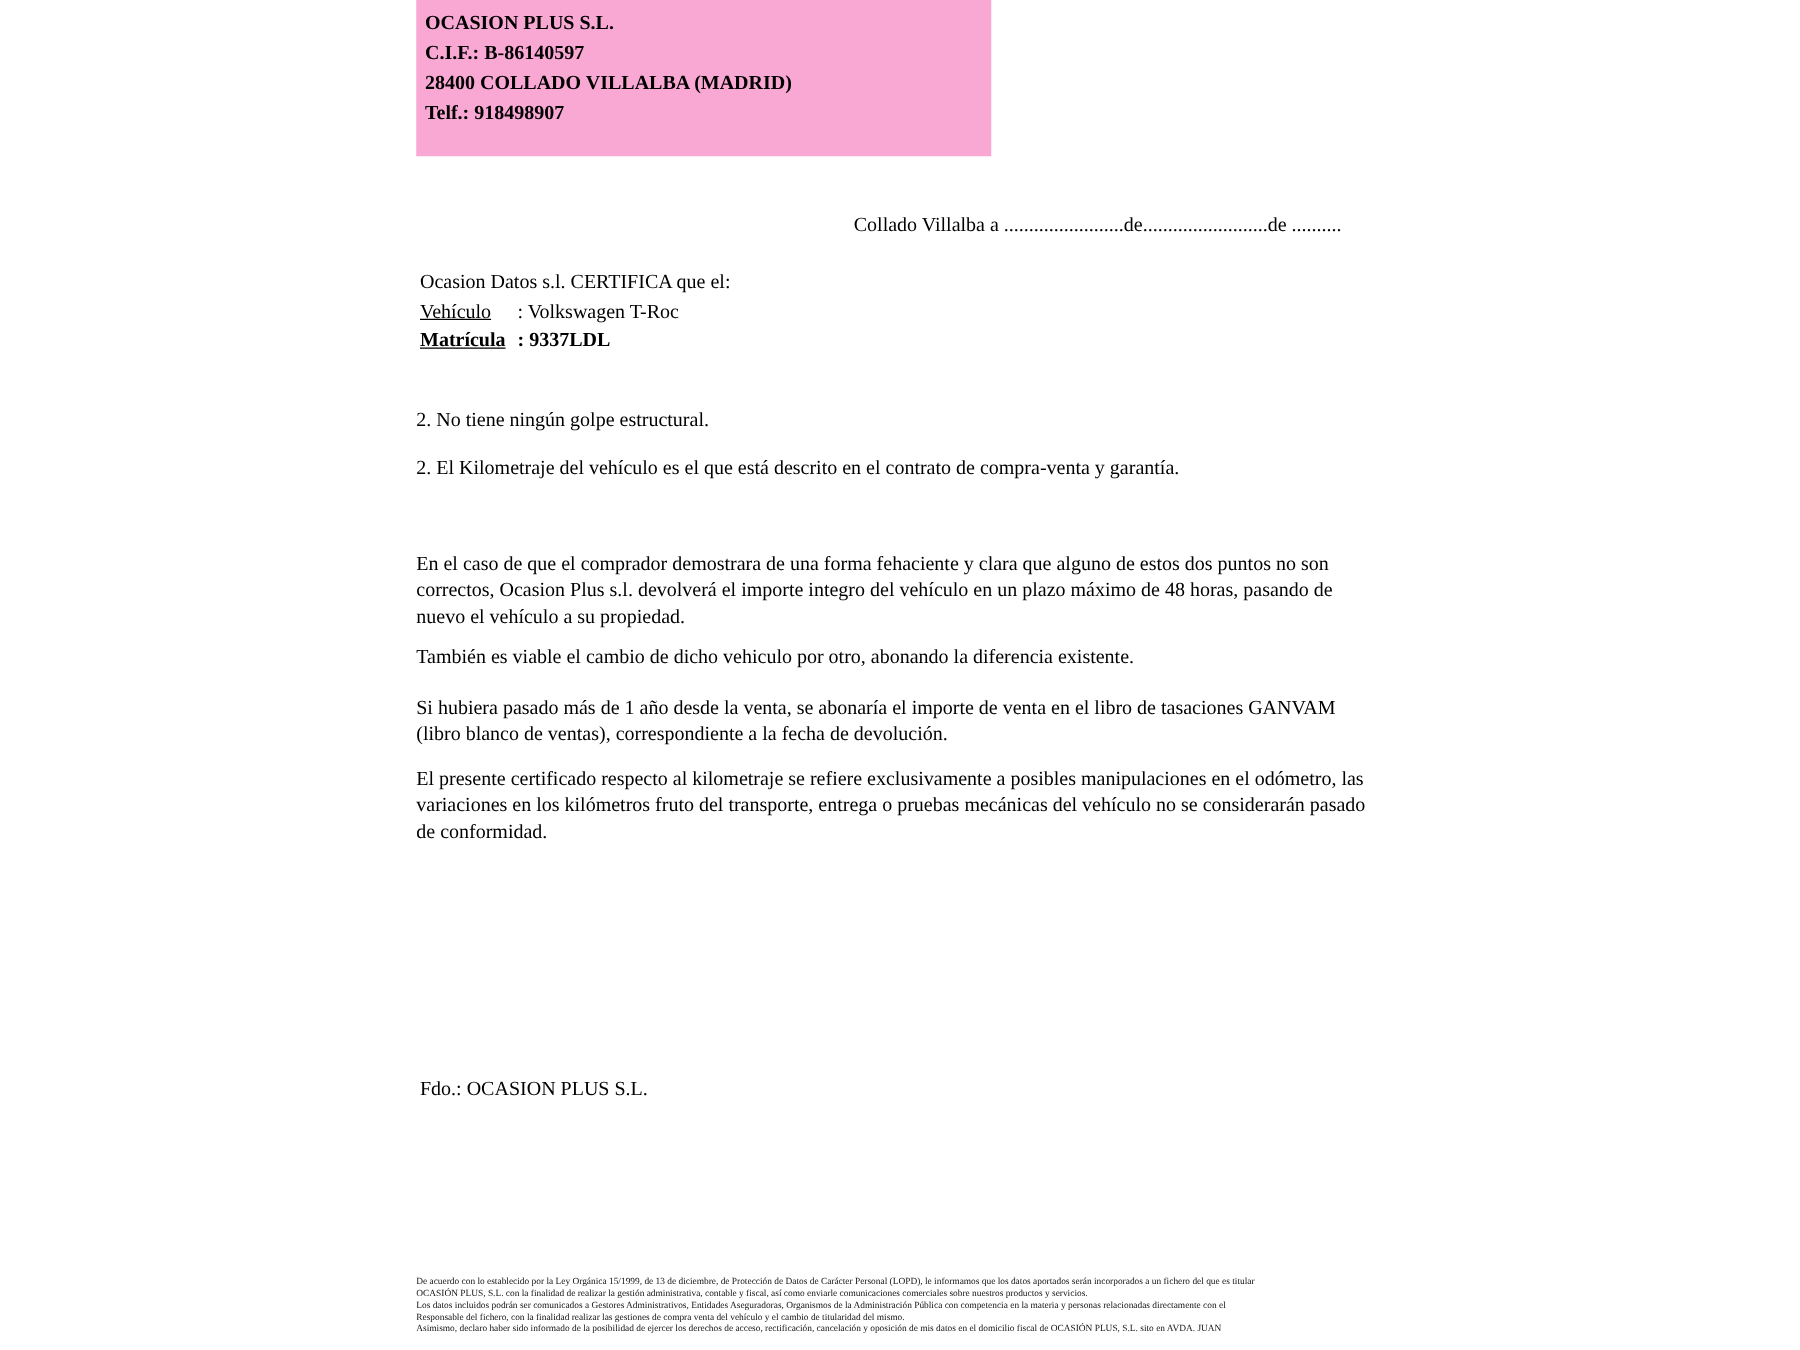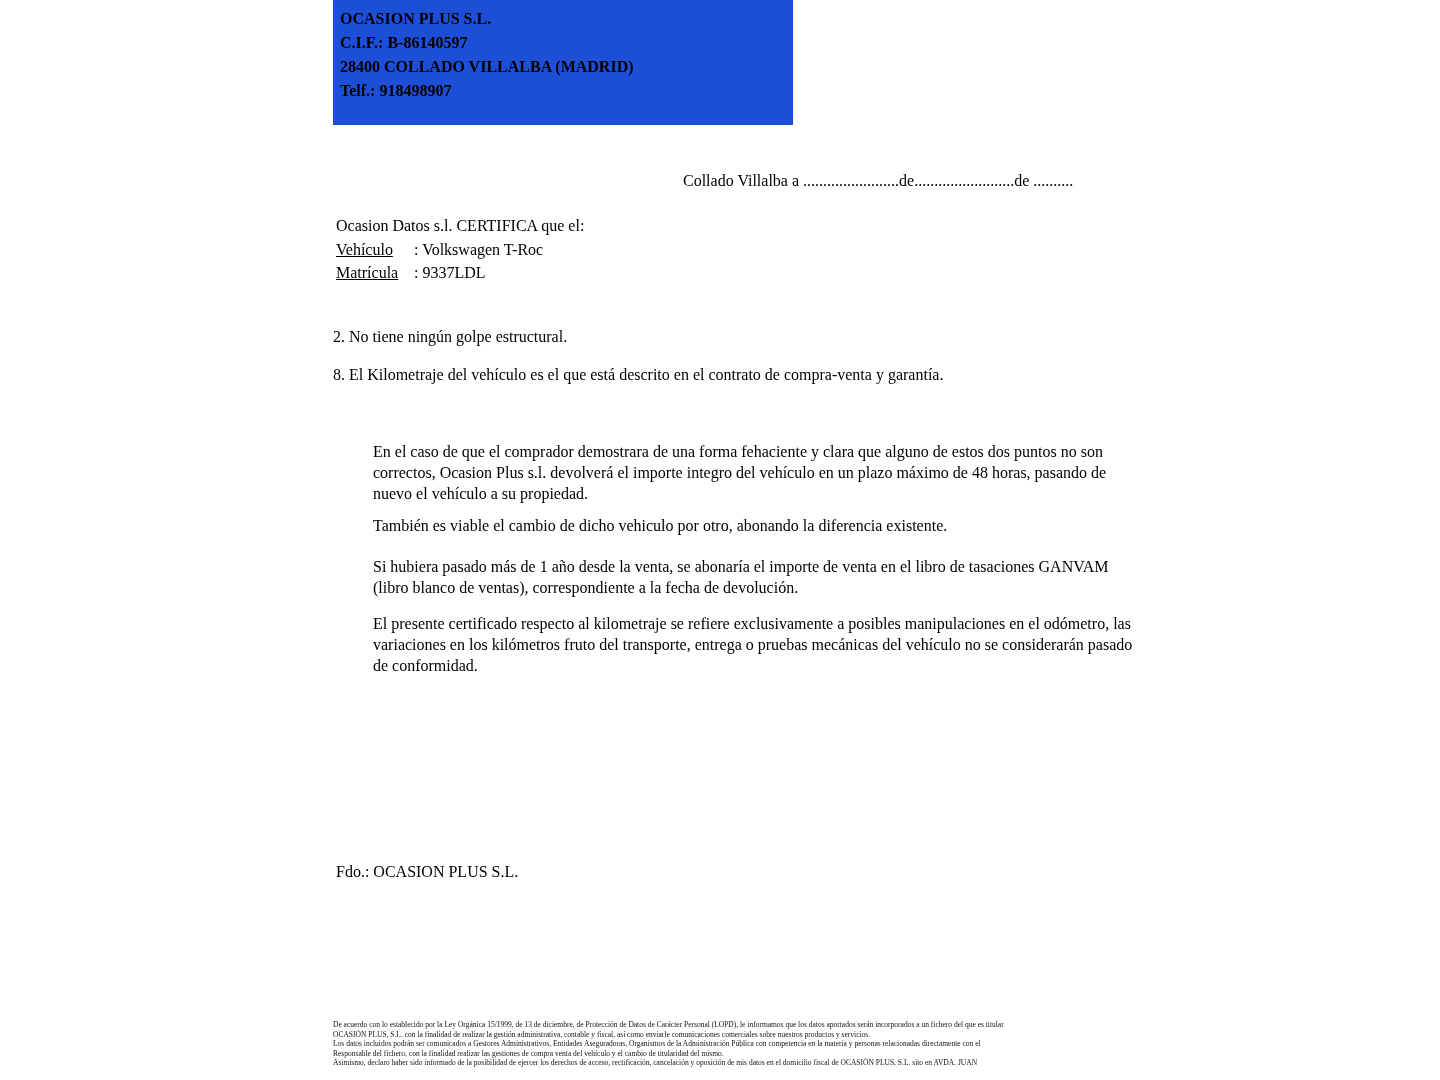--- a/index.html
+++ b/index.html
@@ -15,21 +15,21 @@
     font-family: "Liberation Serif", serif;
     color: #000000;
     overflow: hidden;
   }
   .header-box {
     position: absolute;
     left: 333px;
     top: 0px;
     width: 460px;
     height: 125px;
-    background: #1d4ed8;
+    background: #f9a8d4;
     box-sizing: border-box;
     padding: 7px 6px 0 7px;
     font-weight: bold;
     font-size: 16px;
     line-height: 24px;
   }
   .date-line {
     position: absolute;
     left: 683px;
     top: 172px;
@@ -42,42 +42,41 @@
     top: 217px;
     font-size: 16px;
   }
   .field-row {
     position: absolute;
     left: 336px;
     font-size: 16px;
     white-space: nowrap;
   }
   .field-row.vehicle { top: 241px; }
-  .field-row.plate   { top: 264px; }
+  .field-row.plate   { top: 264px; font-weight: bold; }
   .field-label {
     display: inline-block;
     width: 78px;
   }
   .u { text-decoration: underline; }
   .point {
     position: absolute;
     left: 333px;
     width: 770px;
     font-size: 16px;
     line-height: 21px;
   }
   .point-1 { top: 326px; }
   .point-2 { top: 364px; }
   .para {
     position: absolute;
     left: 333px;
     width: 770px;
     font-size: 16px;
     line-height: 21px;
-    margin-left: 40px;
   }
   .para-1 { top: 441px; }
   .para-2 { top: 515px; }
   .para-3 { top: 556px; }
   .para-4 { top: 613px; }
   .signature {
     position: absolute;
     left: 336px;
     top: 863px;
     font-size: 16px;
@@ -114,21 +113,21 @@
 
   <div class="field-row vehicle">
     <span class="field-label"><span class="u">Vehículo</span></span><span>: Volkswagen T-Roc</span>
   </div>
 
   <div class="field-row plate">
     <span class="field-label"><span class="u">Matrícula</span></span><span>: 9337LDL</span>
   </div>
 
   <div class="point point-1">2. No tiene ningún golpe estructural.</div>
-  <div class="point point-2">8. El Kilometraje del vehículo es el que está descrito en el contrato de compra-venta y garantía.</div>
+  <div class="point point-2">2. El Kilometraje del vehículo es el que está descrito en el contrato de compra-venta y garantía.</div>
 
   <div class="para para-1">En el caso de que el comprador demostrara de una forma fehaciente y clara que alguno de estos dos puntos no son correctos, Ocasion Plus s.l. devolverá el importe integro del vehículo en un plazo máximo de 48 horas, pasando de nuevo el vehículo a su propiedad.</div>
   <div class="para para-2">También es viable el cambio de dicho vehiculo por otro, abonando la diferencia existente.</div>
   <div class="para para-3">Si hubiera pasado más de 1 año desde la venta, se abonaría el importe de venta en el libro de tasaciones GANVAM (libro blanco de ventas), correspondiente a la fecha de devolución.</div>
   <div class="para para-4">El presente certificado respecto al kilometraje se refiere exclusivamente a posibles manipulaciones en el odómetro, las variaciones en los kilómetros fruto del transporte, entrega o pruebas mecánicas del vehículo no se considerarán pasado de conformidad.</div>
 
   <div class="signature">Fdo.: OCASION PLUS S.L.</div>
 
   <div class="legal-footer">
     <div class="legal-line">De acuerdo con lo establecido por la Ley Orgánica 15/1999, de 13 de diciembre, de Protección de Datos de Carácter Personal (LOPD), le informamos que los datos aportados serán incorporados a un fichero del que es titular</div>

